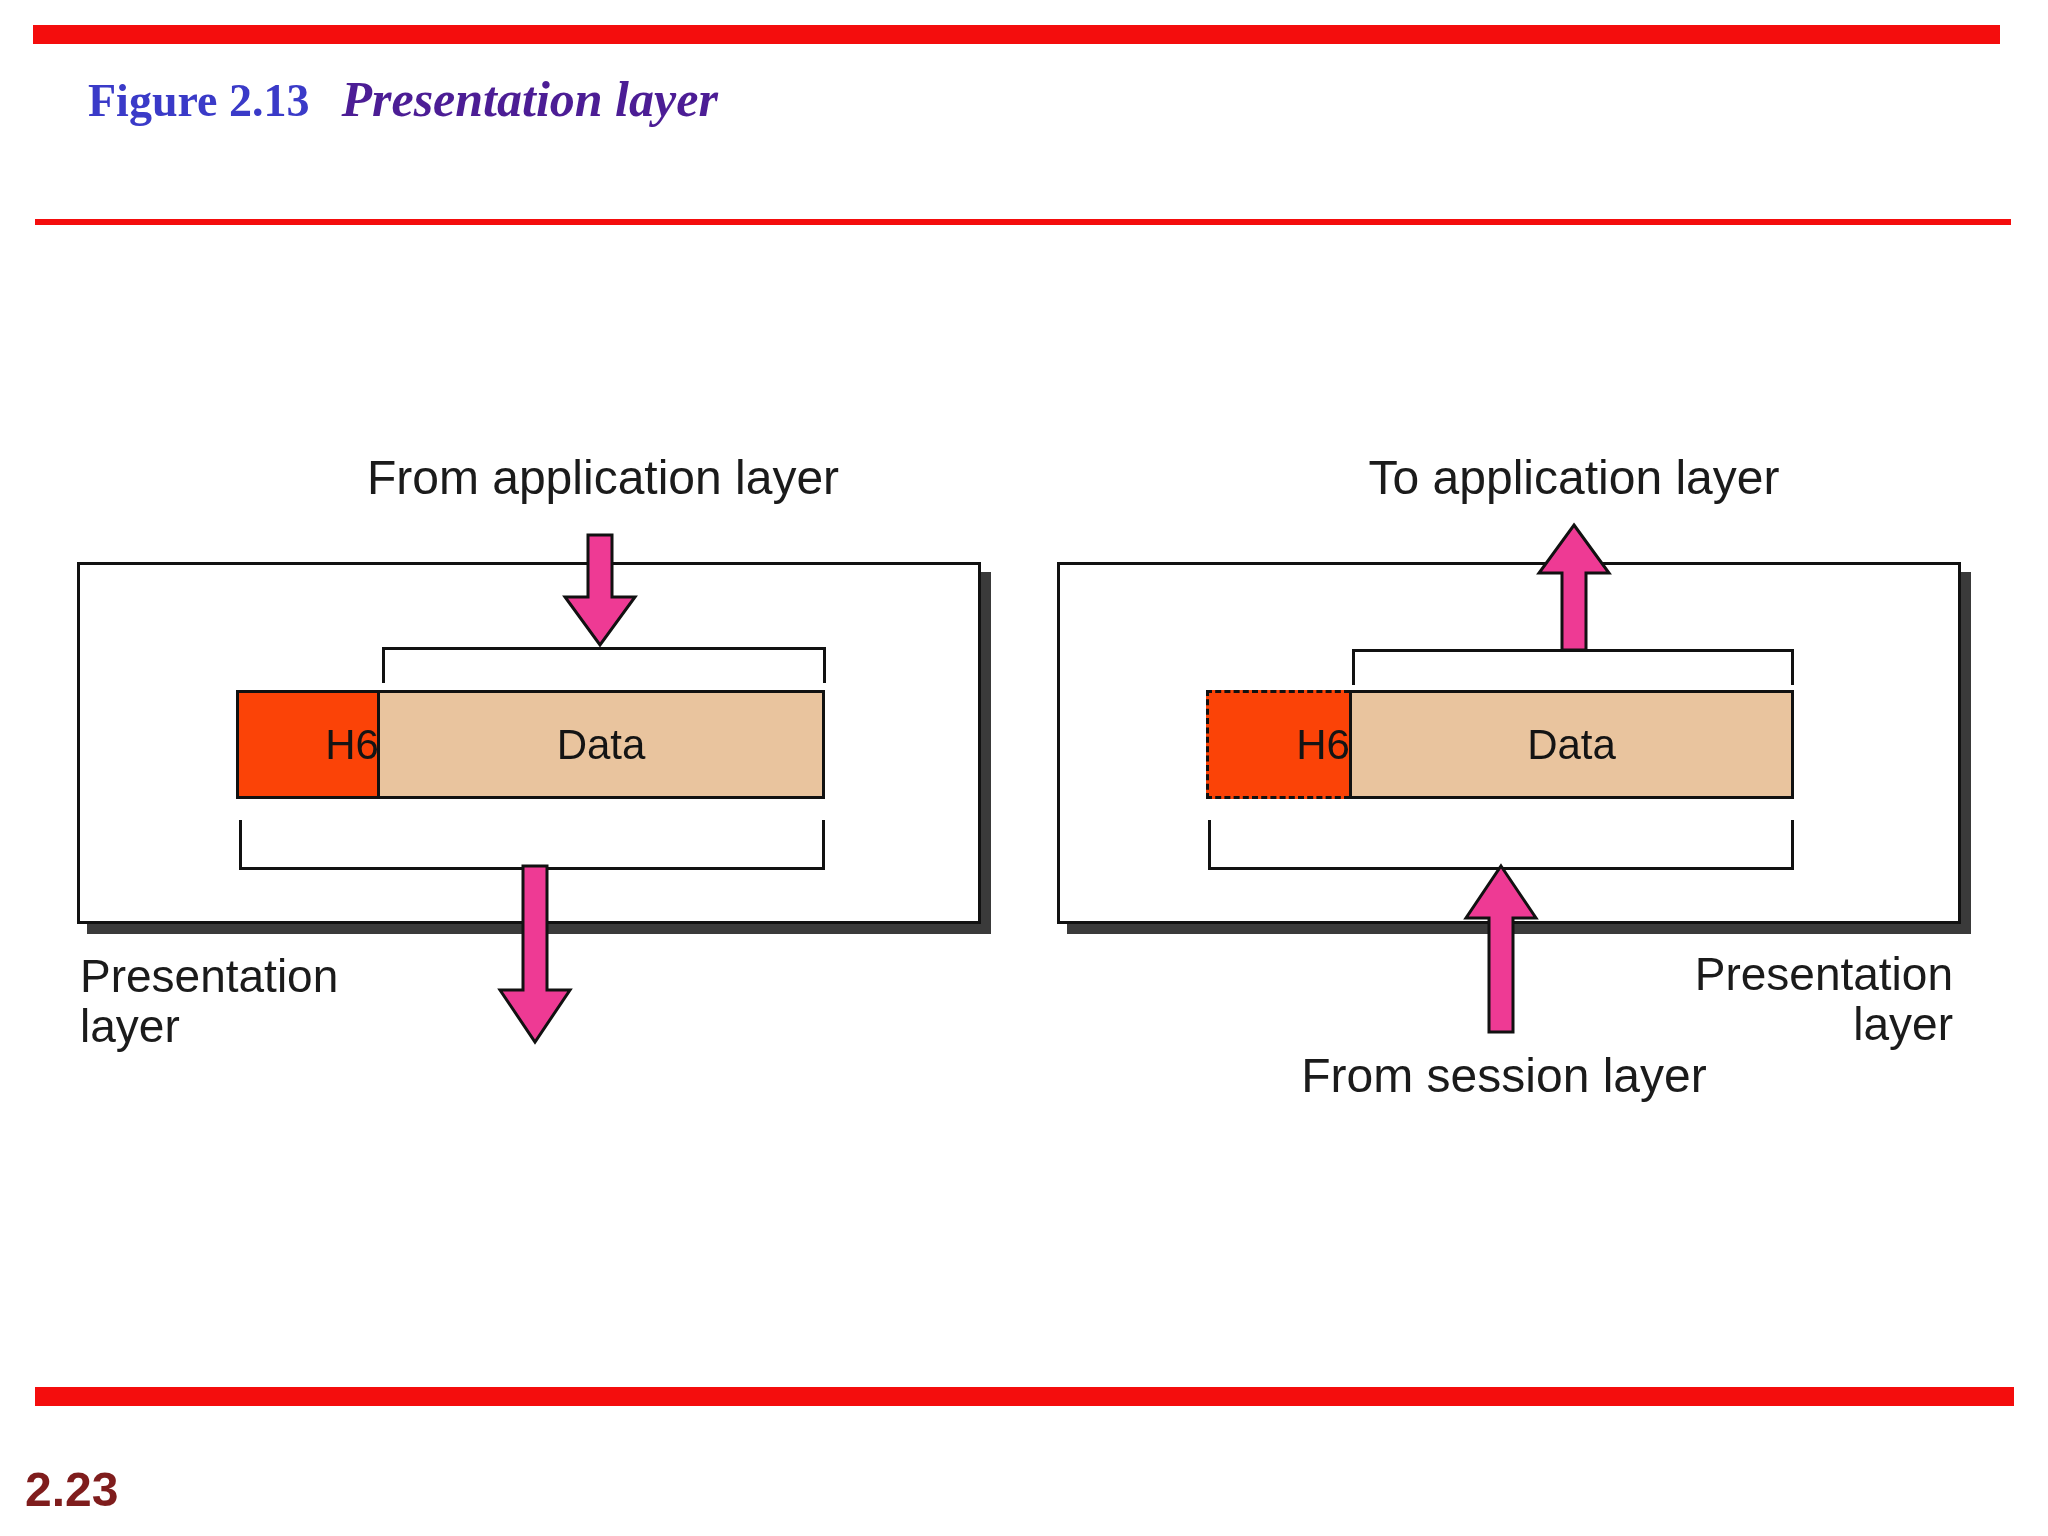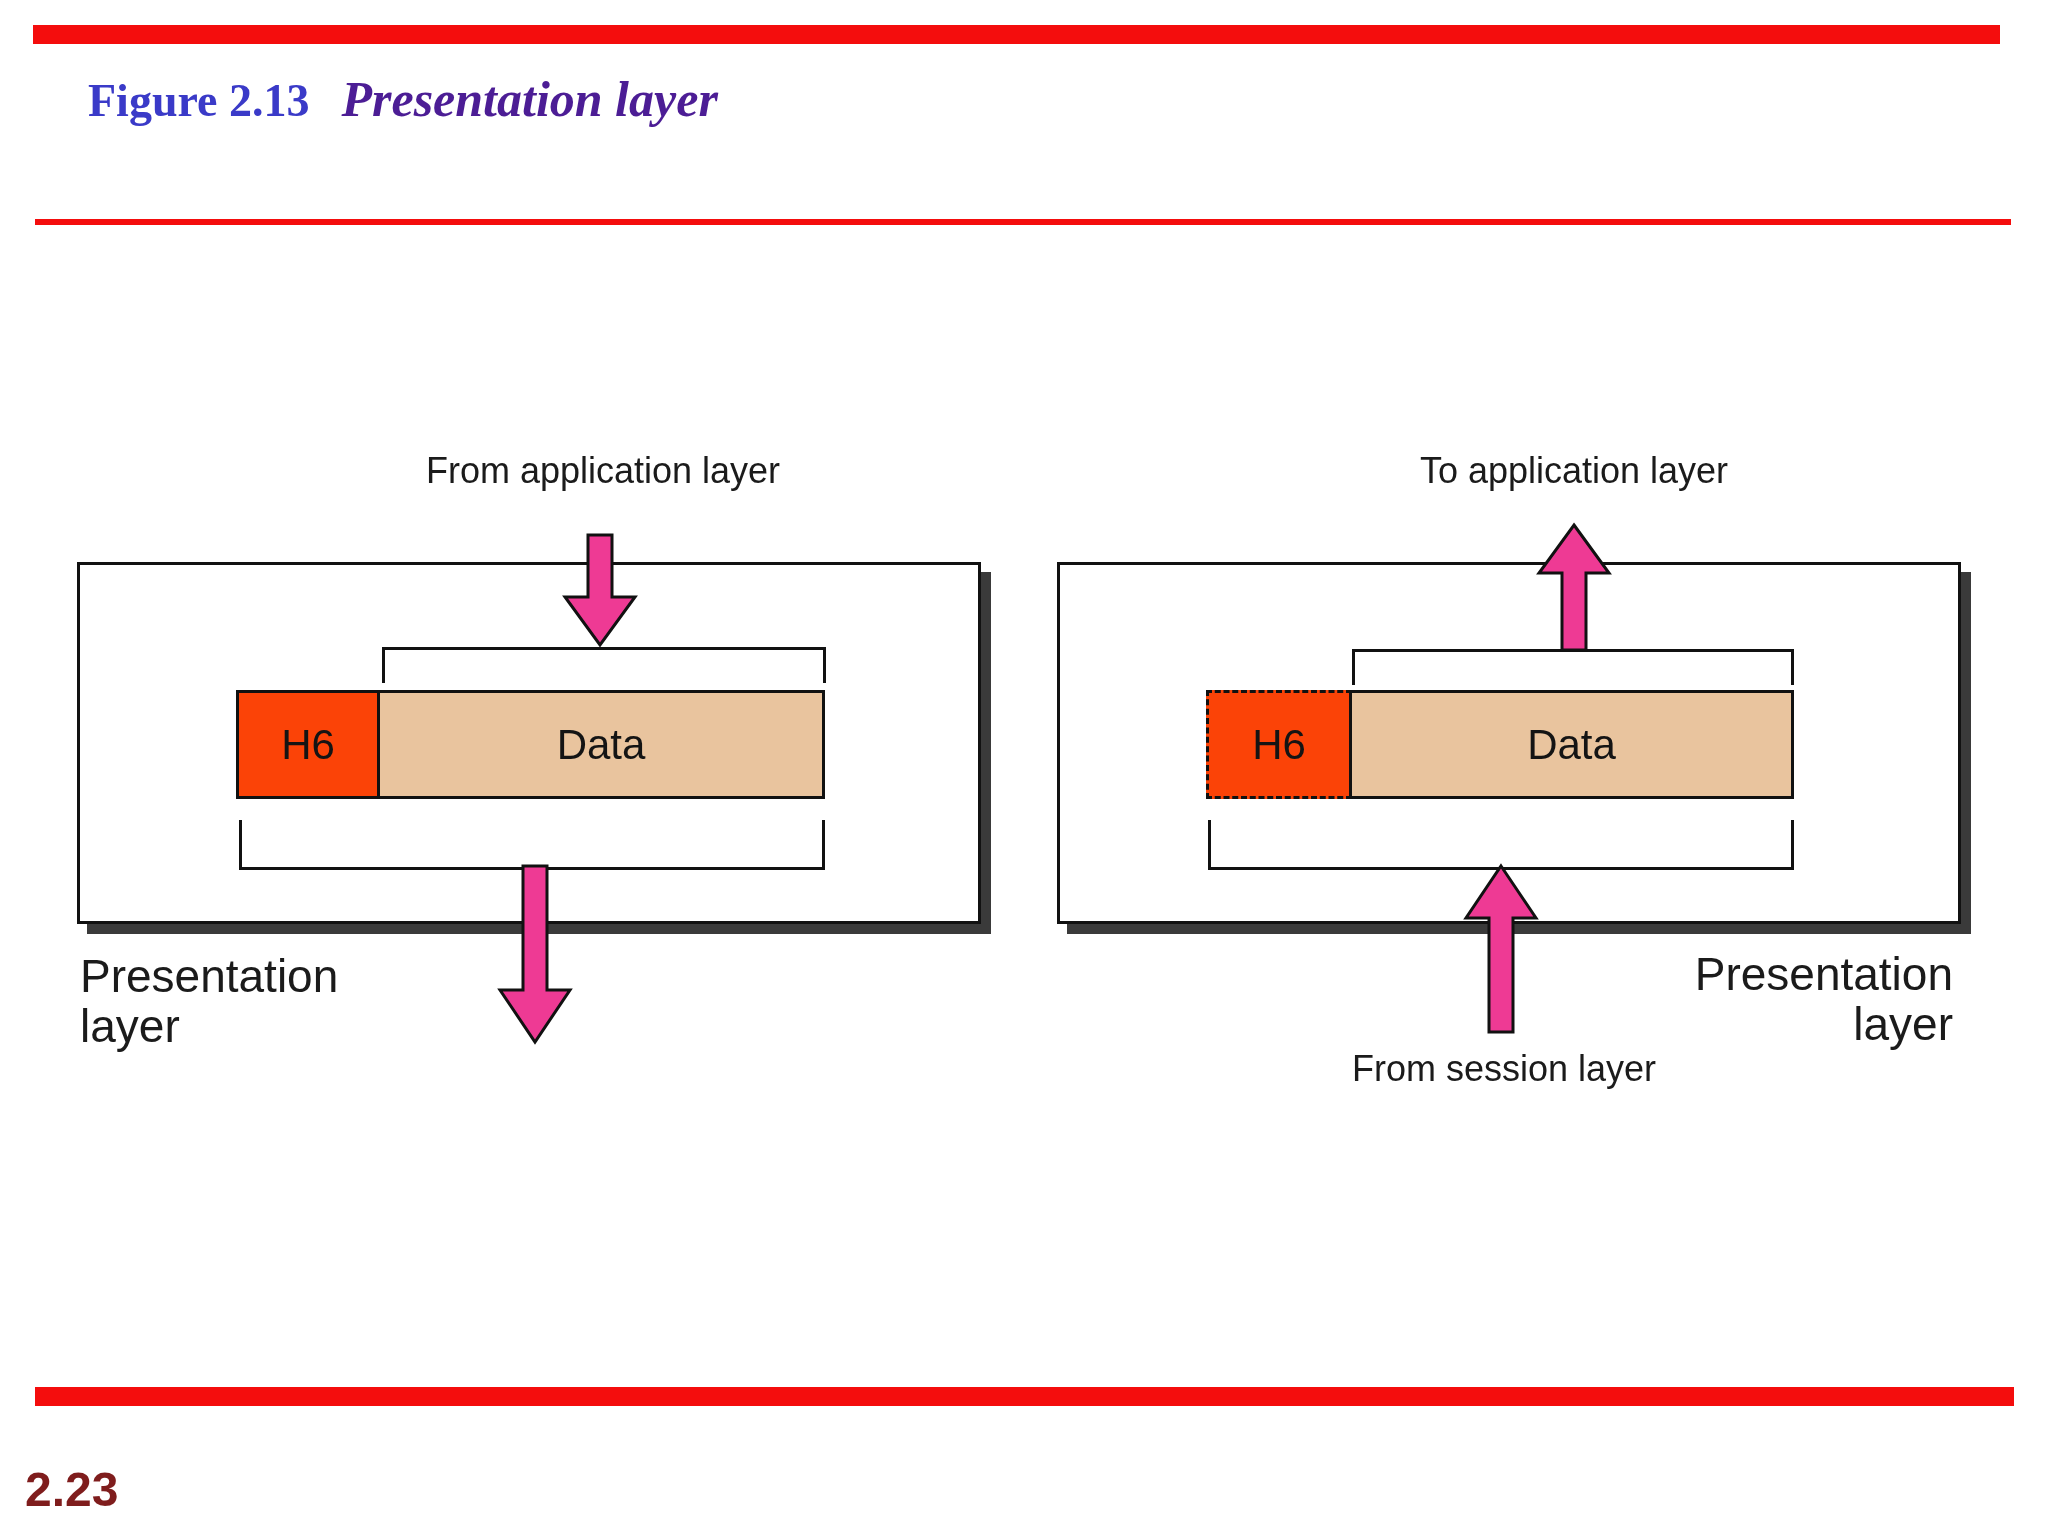--- a/index.html
+++ b/index.html
@@ -35,31 +35,31 @@
   .bracket{z-index:2;}
   .bracket.top{border-top:3px solid var(--line-black);border-left:3px solid var(--line-black);border-right:3px solid var(--line-black);}
   .bracket.bottom{border-bottom:3px solid var(--line-black);border-left:3px solid var(--line-black);border-right:3px solid var(--line-black);}
   .bkt-l-top{left:382px;top:647px;width:438px;height:33px;}
   .bkt-l-bottom{left:239px;top:820px;width:580px;height:47px;}
   .bkt-r-top{left:1352px;top:649px;width:436px;height:33px;}
   .bkt-r-bottom{left:1208px;top:820px;width:580px;height:47px;}
   
   .block{height:103px;top:690px;z-index:3;display:flex;align-items:center;justify-content:center;
     font-size:42px;color:#141414;}
-  .h6-block{background:var(--header-orange);border:3px solid var(--line-black);}
+  .h6-block{background:var(--header-orange);border:3px solid var(--line-black);padding-left:44px;}
   .data-block{background:var(--data-tan);border:3px solid var(--line-black);}
   .h6-left{left:236px;width:138px;}
   .data-left{left:377px;width:442px;}
   .h6-right{left:1206px;width:140px;border-style:dashed;}
   .data-right{left:1349px;width:439px;}
   
   .arrow{z-index:4;}
   .arrow-poly{fill:var(--arrow-pink);stroke:var(--line-black);stroke-width:3;stroke-linejoin:miter;}
   
-  .flow-label{width:500px;text-align:center;font-size:36px;line-height:1.15;z-index:5;}
+  .flow-label{width:500px;text-align:center;font-size:48px;line-height:1.15;z-index:5;}
   .lbl-from-app{left:353px;top:450px;}
   .lbl-to-app{left:1324px;top:450px;}
   .lbl-to-session{left:286px;top:1048px;}
   .lbl-from-session{left:1254px;top:1048px;}
   .layer-label{font-size:46px;line-height:50px;z-index:5;}
   .layer-label.left{left:80px;top:951px;text-align:left;}
   .layer-label.right{left:1652px;top:949px;width:301px;text-align:right;}
   
   .page-number{left:25px;top:1462px;font-size:48px;font-weight:bold;color:#7f1d1d;}
 </style>

